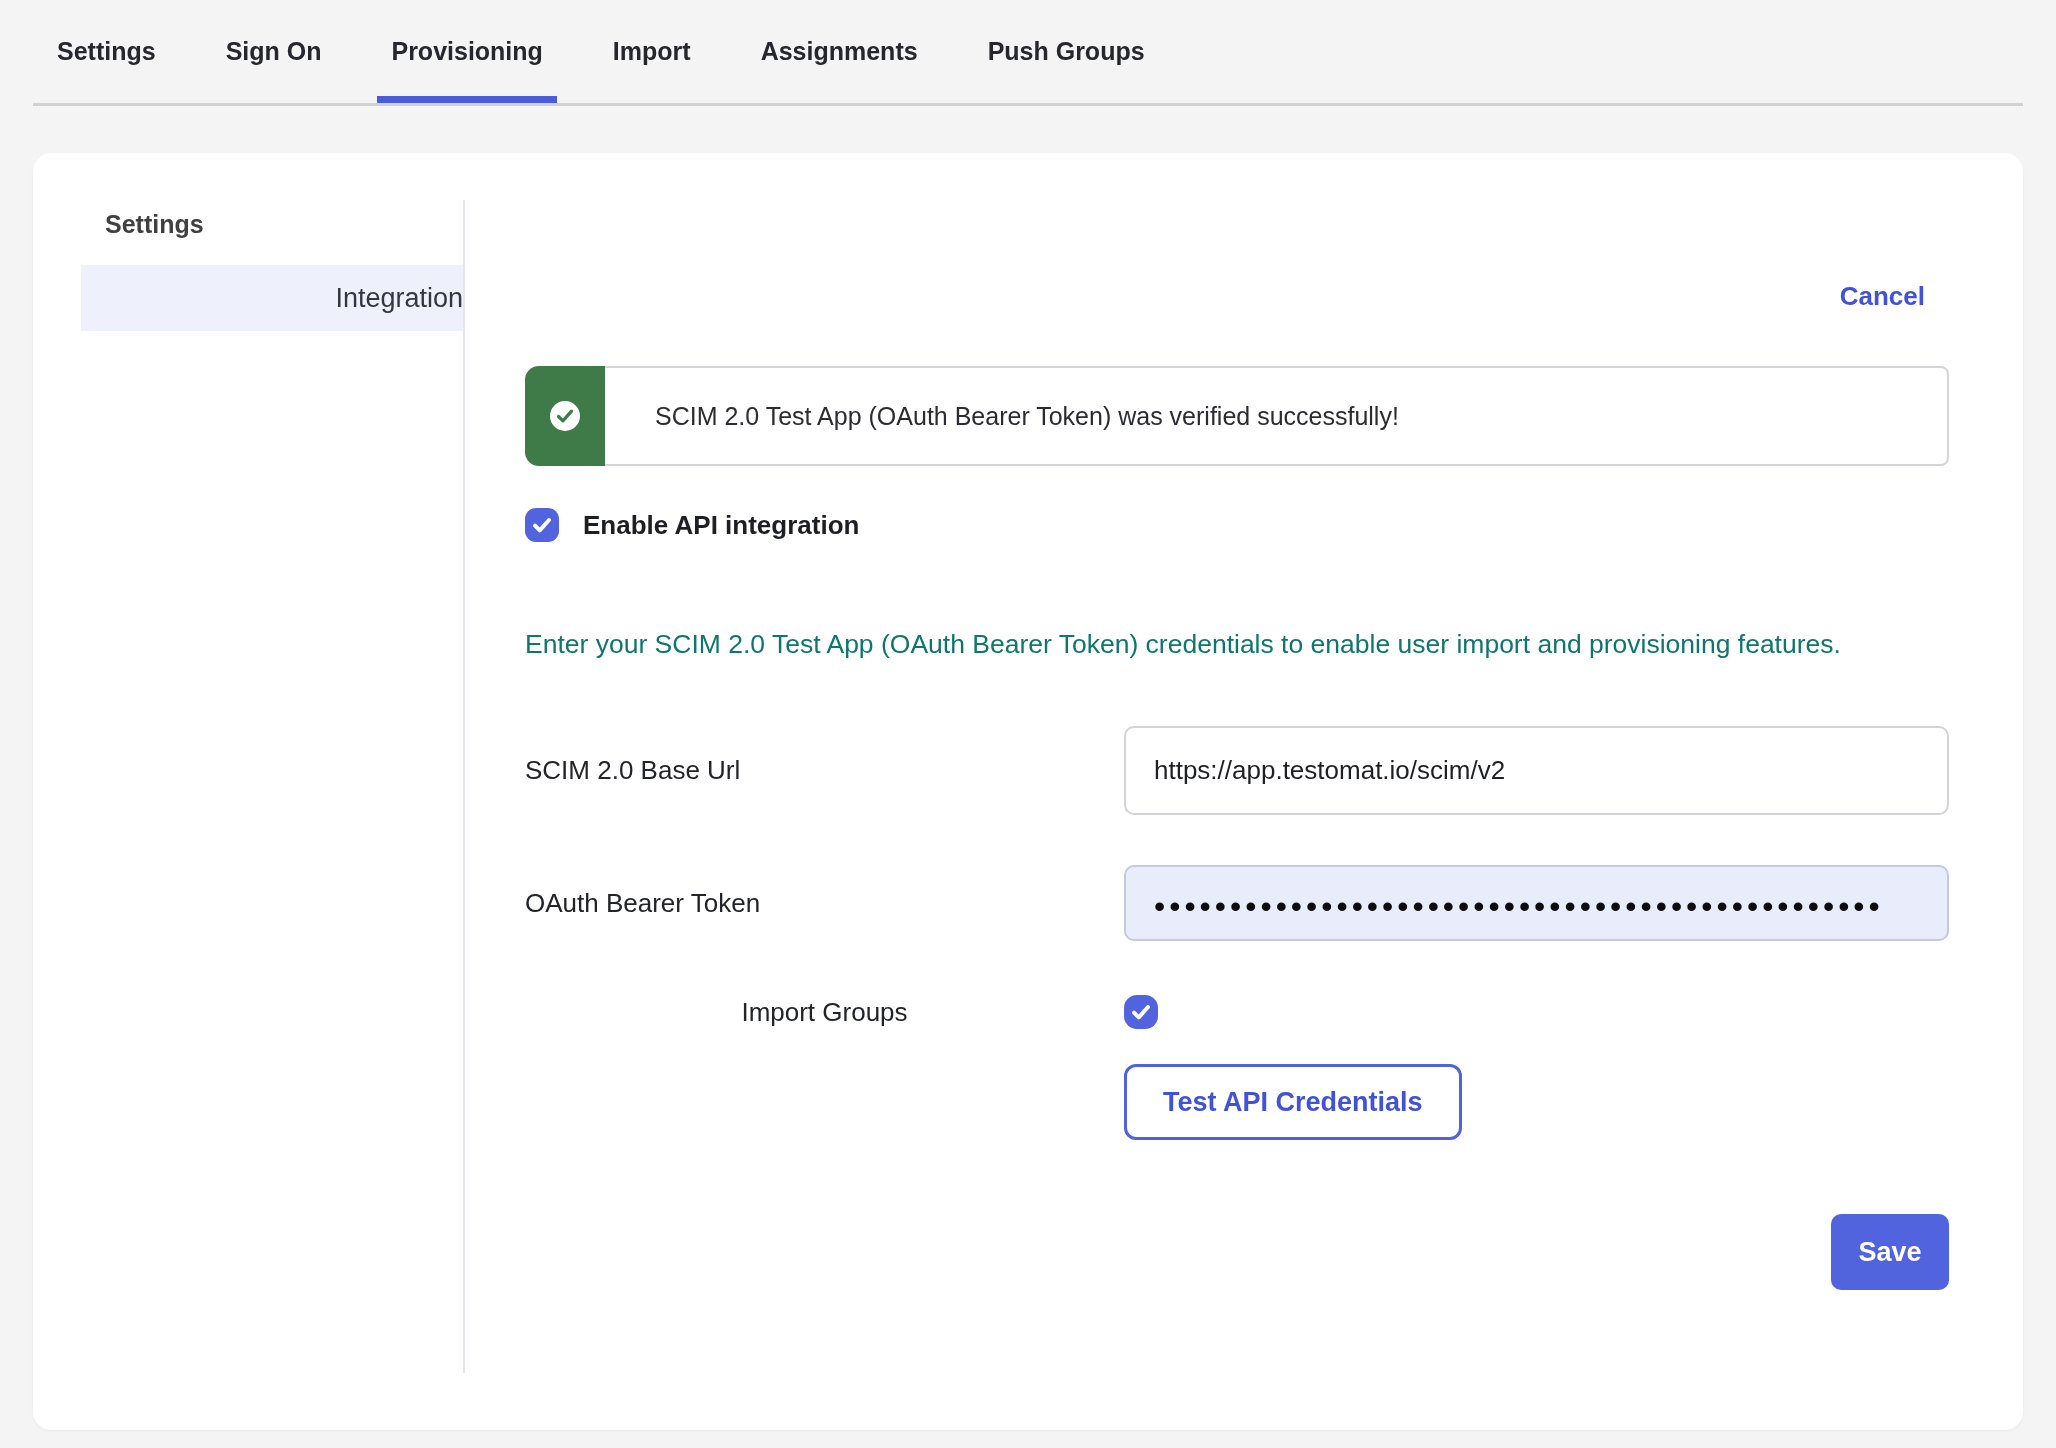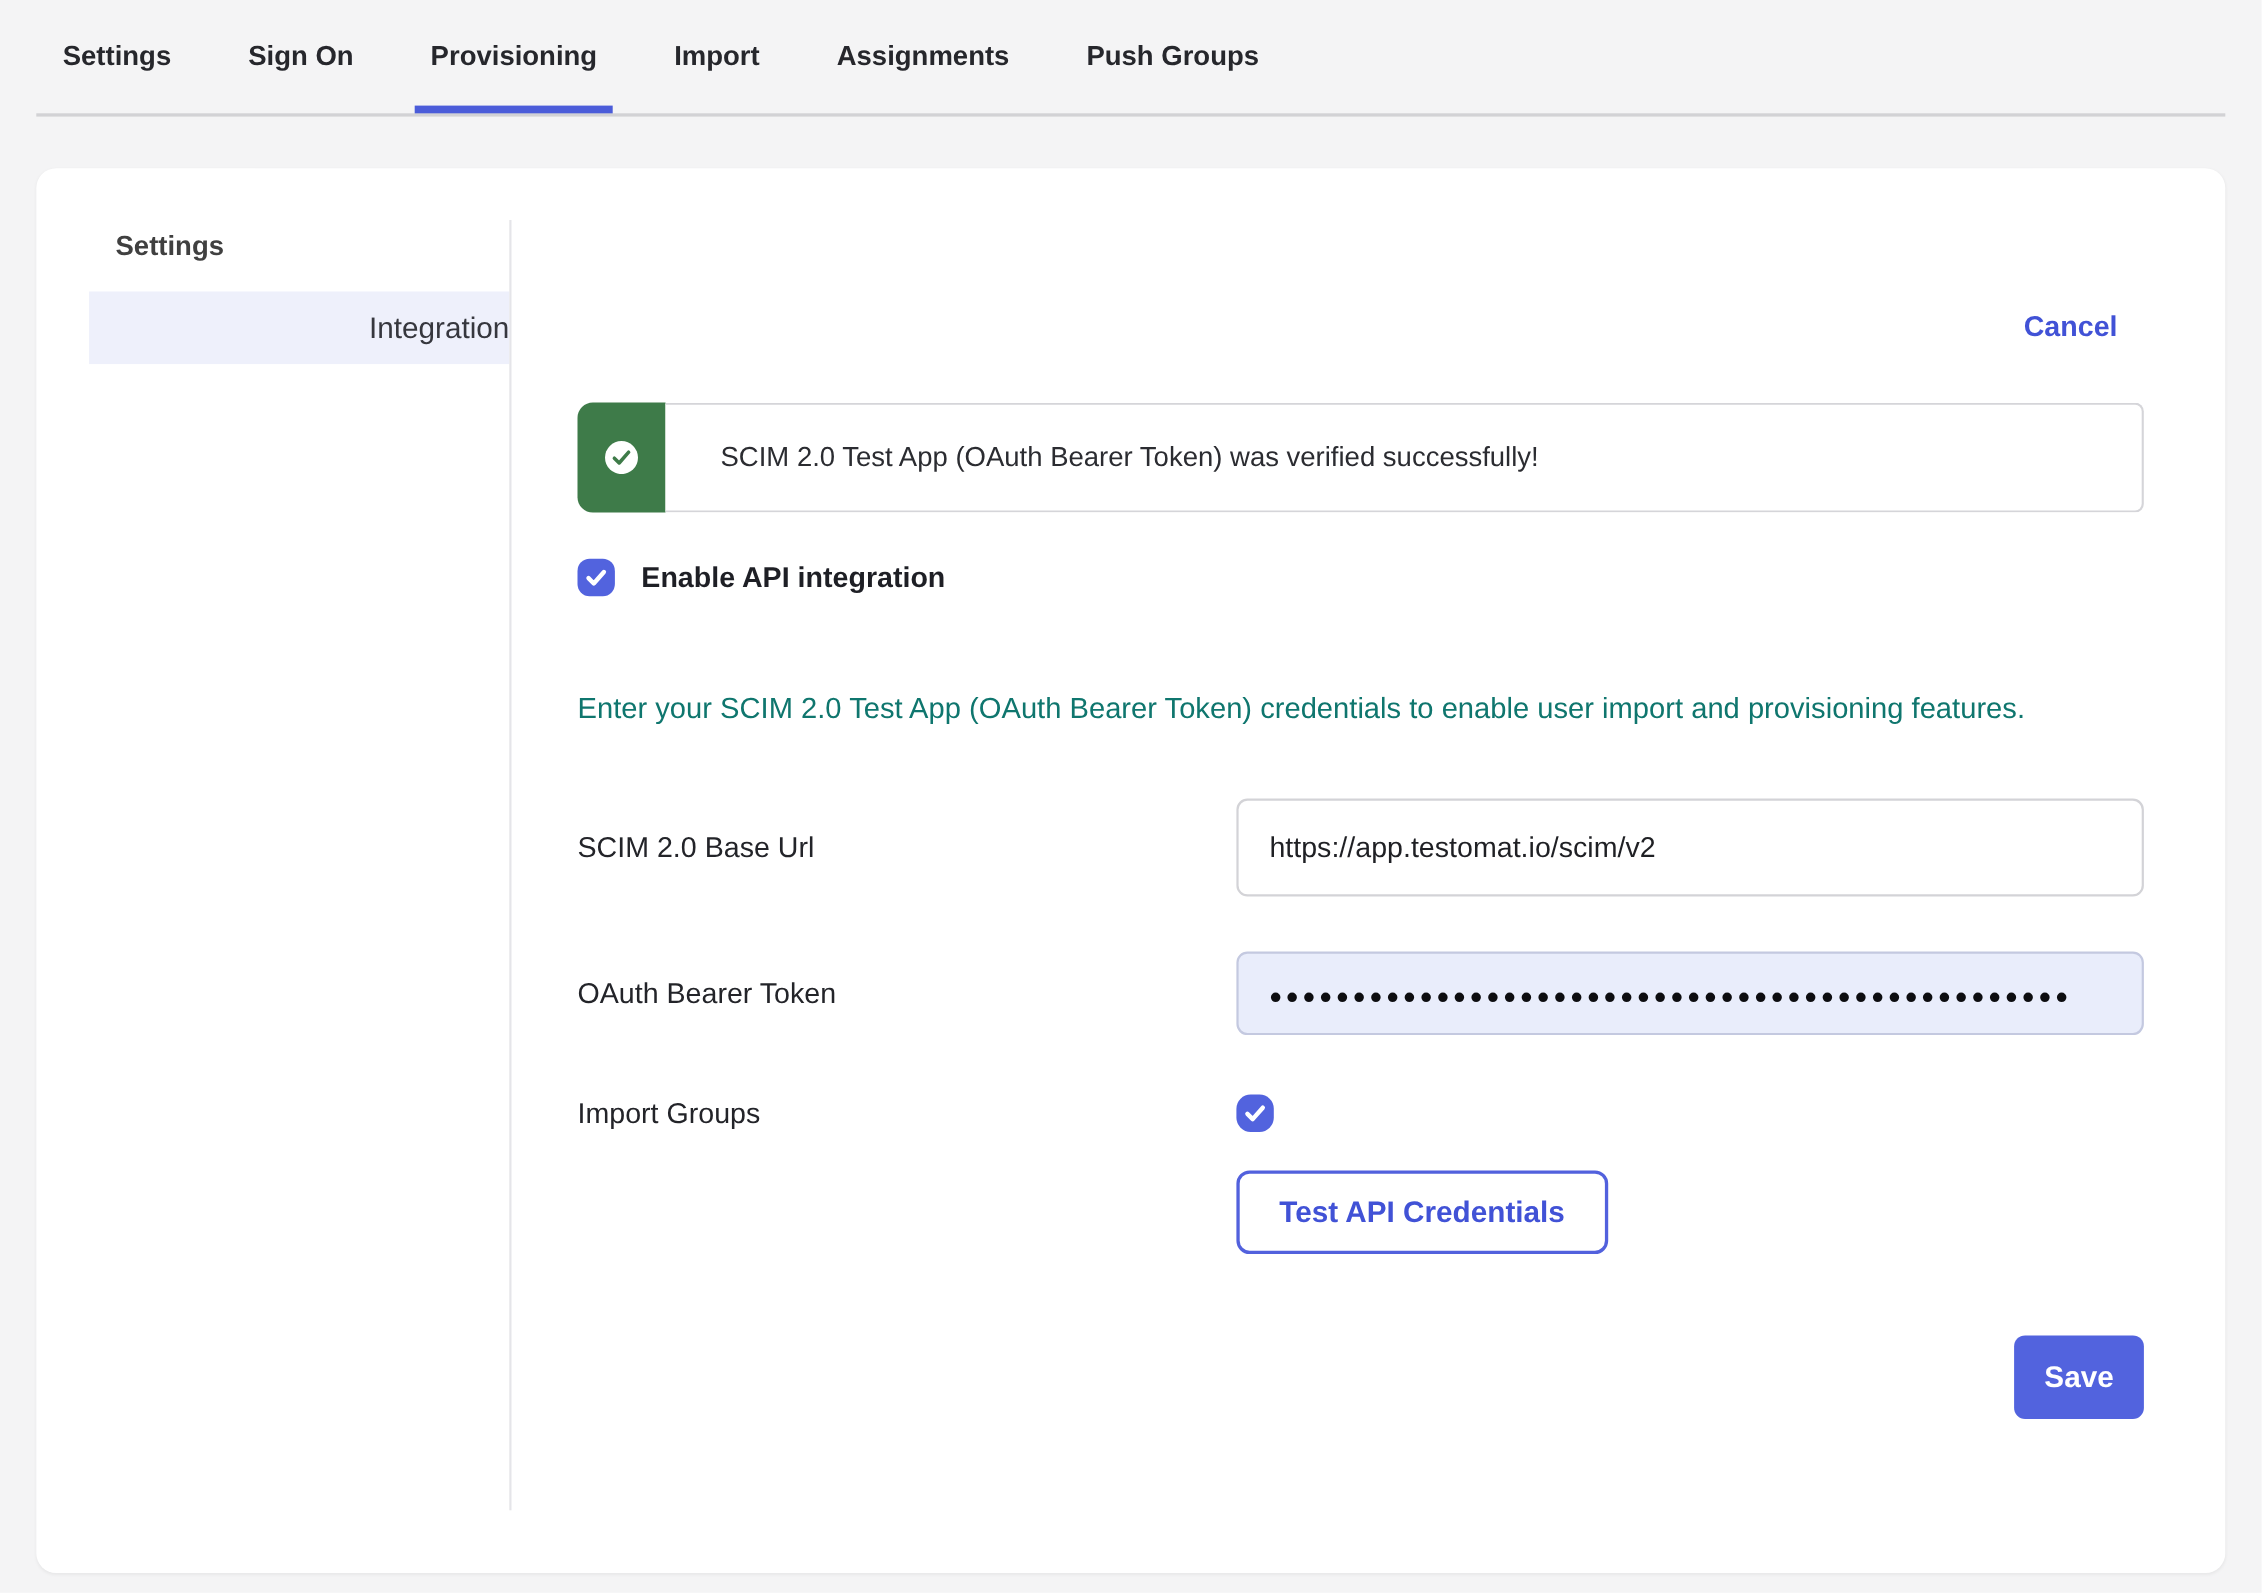--- a/index.html
+++ b/index.html
@@ -64,21 +64,21 @@
   .checkbox{width:34px;height:34px;border-radius:11px;background:var(--accent-fill);
         display:flex;align-items:center;justify-content:center;cursor:pointer;flex:none;}
   .enable-label{font-size:26px;font-weight:700;color:#1e1f25;}
 
   .description{margin-top:78px;width:1400px;font-size:26.5px;line-height:48px;color:#0f766e;}
 
   .form-row{display:flex;align-items:center;}
   .form-label{width:599px;flex:none;font-size:26px;color:#232429;}
   .row-baseurl{margin-top:58px;}
   .row-token{margin-top:50px;}
-  .row-import{margin-top:54px;height:34px;}
+  .row-import{margin-top:54px;height:34px;text-align:center;}
   .text-input{width:825px;height:89px;border:2px solid #d3d3d7;border-radius:10px;
         padding:0 28px;font-size:26px;color:#1f2024;background:#fff;
         font-family:"Liberation Sans","DejaVu Sans",sans-serif;outline:none;}
   .token-input{height:76px;background:var(--token-bg);border-color:var(--token-border);
         font-size:32px;letter-spacing:4px;color:#0d0d10;padding-top:6px;overflow:hidden;white-space:nowrap;}
 
   .test-row{margin-top:35px;padding-left:599px;}
   .test-btn{height:76px;padding:0 36px;background:#fff;border:3px solid #5261dd;
         border-radius:12px;color:var(--accent-link);font-size:27px;font-weight:700;
         font-family:inherit;cursor:pointer;}

